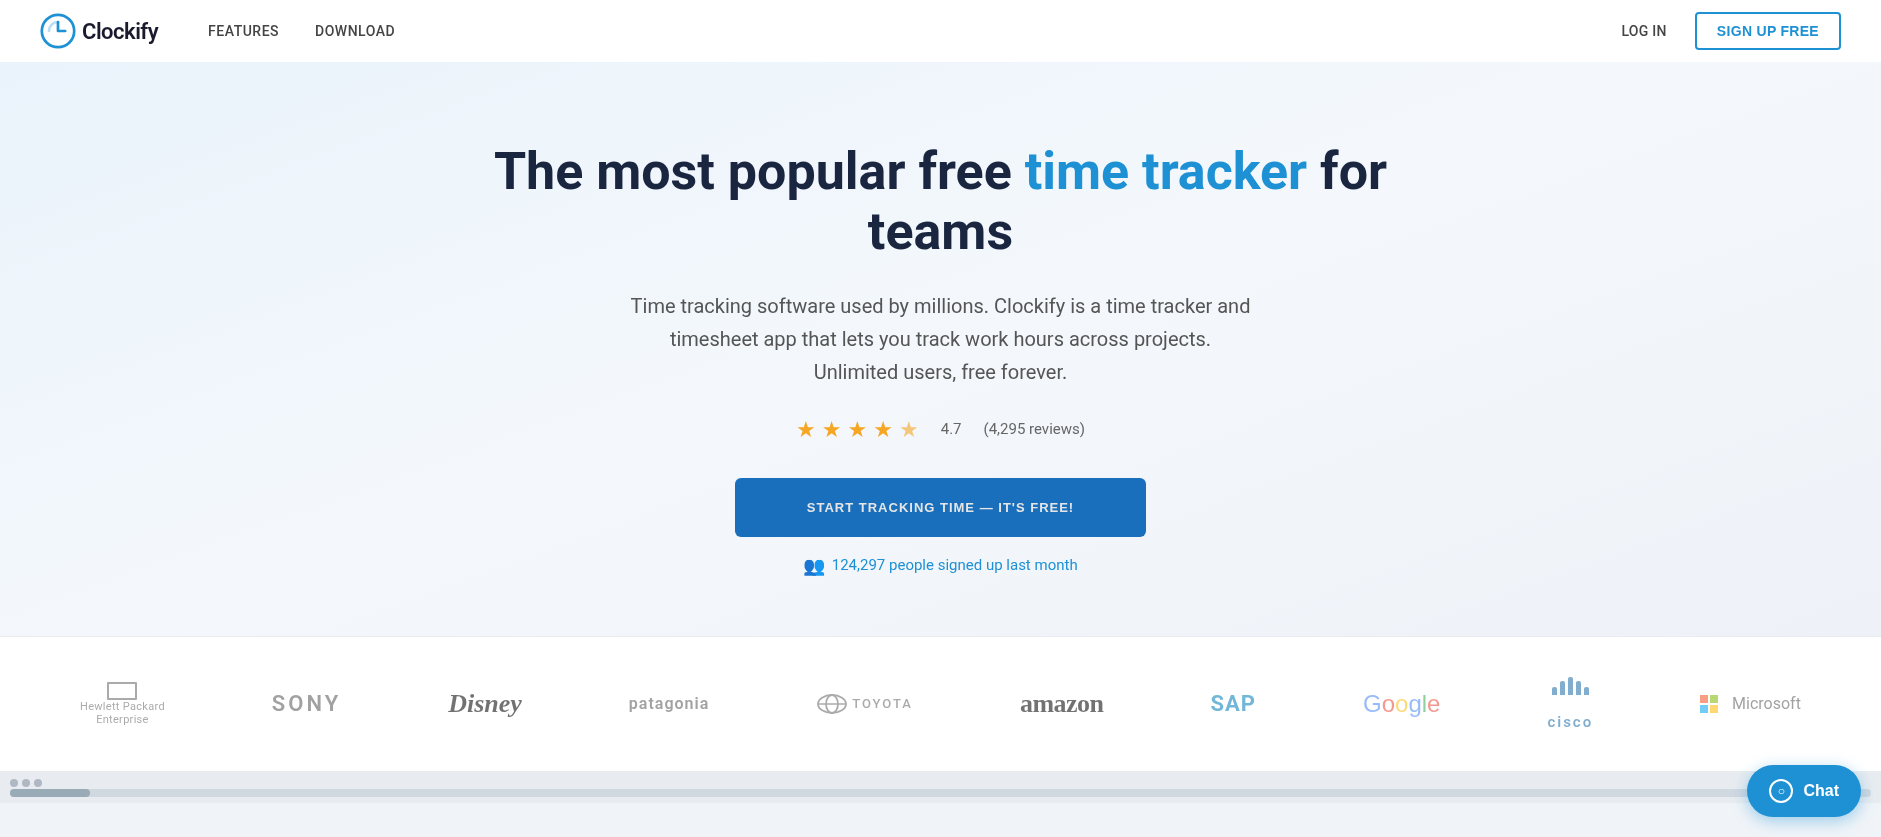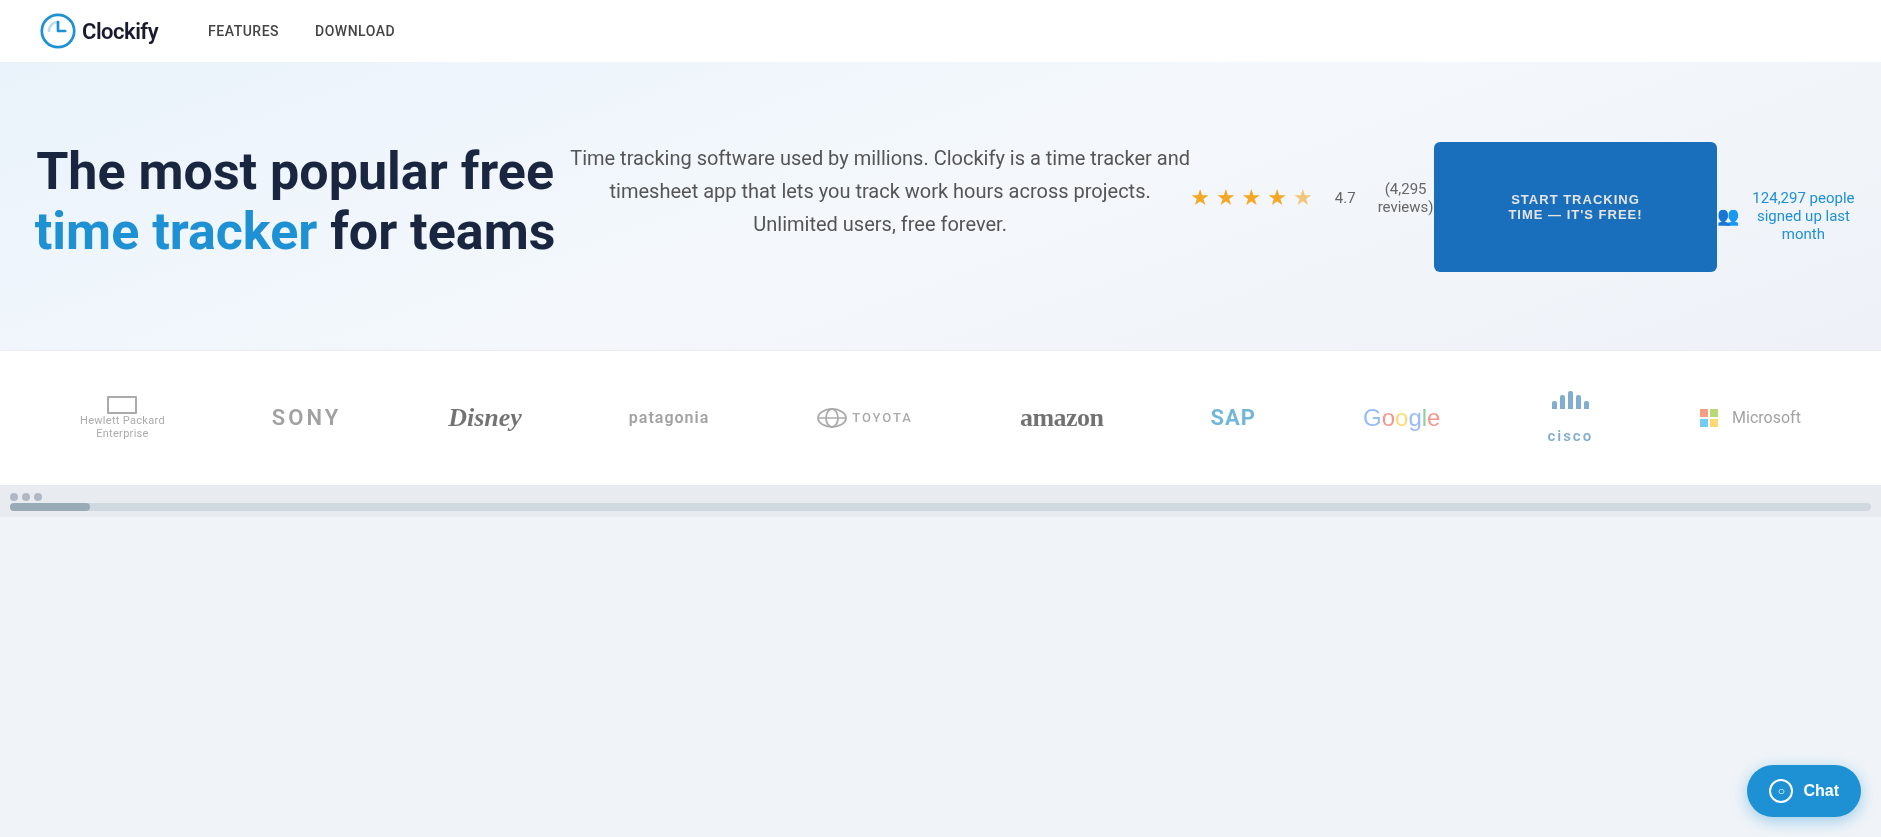--- a/index.html
+++ b/index.html
@@ -84,21 +84,22 @@
       border-radius: 4px;
       cursor: pointer;
       background: transparent;
       letter-spacing: 0.3px;
     }
 
     
     .hero {
       background: linear-gradient(160deg, #eaf3fb 0%, #f4f8fc 50%, #eef2f8 100%);
       display: flex;
-      flex-direction: row;
+      flex-direction: column;
+      align-items: center;
       padding: 80px 20px 60px;
       text-align: center;
     }
 
     .hero-title {
       font-size: 52px;
       font-weight: 700;
       color: #1a2540;
       line-height: 1.15;
       max-width: 900px;
@@ -341,20 +342,24 @@
       <circle cx="20" cy="20" r="18" stroke="#1e90d4" stroke-width="3" fill="white"></circle>
       <polyline points="20,10 20,20 28,20" stroke="#1e90d4" stroke-width="3" stroke-linecap="round" stroke-linejoin="round" fill="none"></polyline>
       <path d="M10 20 A10 10 0 0 1 20 10" stroke="#1e90d4" stroke-width="3" stroke-linecap="round" fill="none" opacity="0.3"></path>
     </svg>
     <span class="logo-text">Clockify</span>
   </a>
   <div class="nav-links">
     <a class="nav-link" href="#">FEATURES</a>
     <a class="nav-link" href="#">DOWNLOAD</a>
   </div>
+  <div class="nav-right">
+    <span class="login-btn">LOG IN</span>
+    <button class="signup-btn">SIGN UP FREE</button>
+  </div>
 </nav>
 
 <section class="hero">
   <h1 class="hero-title">
     <span>The most popular free </span><span class="hero-title-accent">time tracker</span><span> for teams</span>
   </h1>
   <p class="hero-subtitle">Time tracking software used by millions. Clockify is a time tracker and timesheet app that lets you track work hours across projects. Unlimited users, free forever.</p>
 
   <div class="stars-row">
     <span class="star">★</span>

